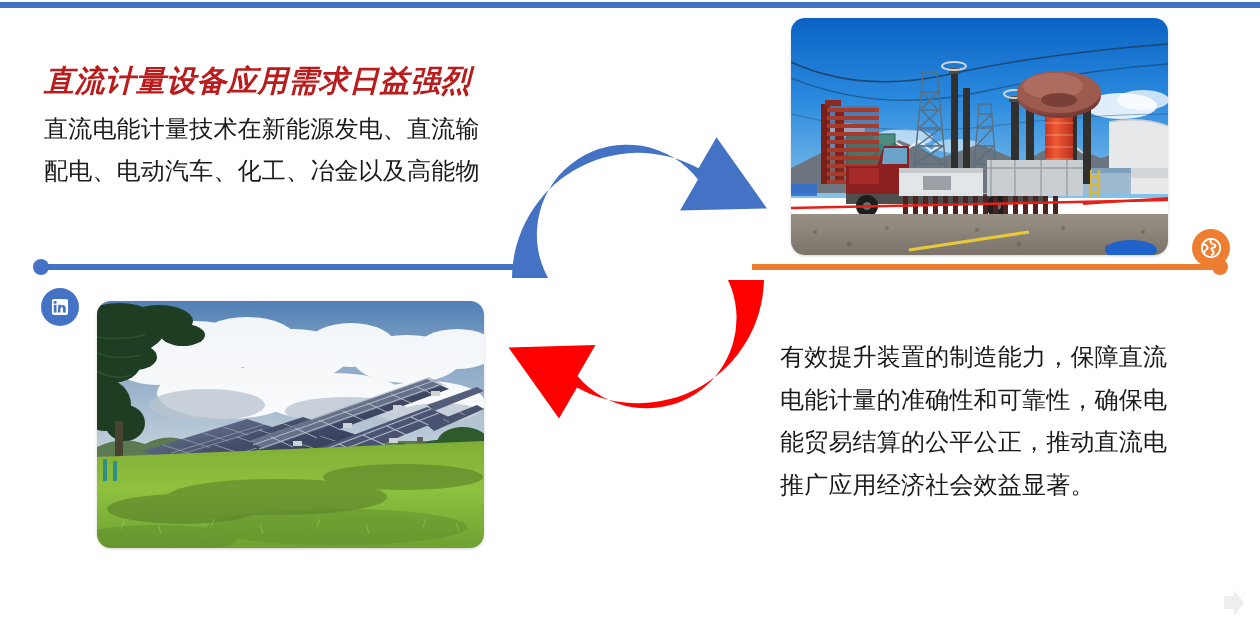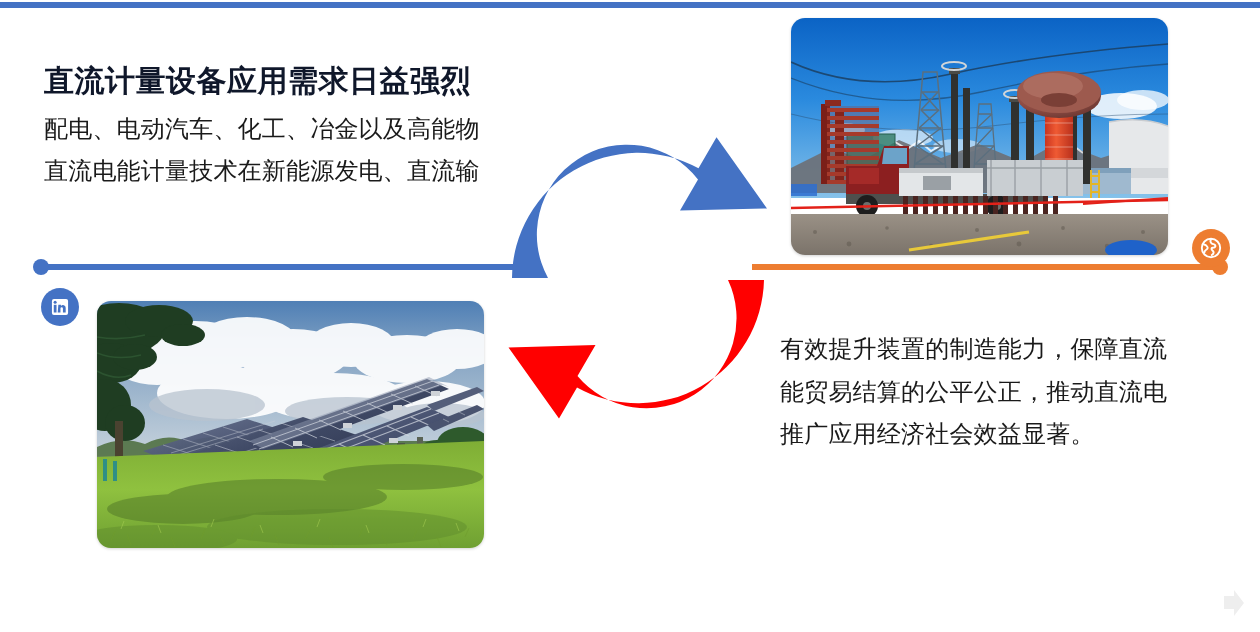--- a/index.html
+++ b/index.html
@@ -31,24 +31,25 @@
   
   .left-block {
     position: absolute;
     left: 44px;
     top: 62px;
     width: 480px;
   }
   .heading-blue {
     font-size: 30px;
     font-weight: bold;
-    color: #0f172a;
+    color: #b91c1c;
     line-height: 1.25;
     letter-spacing: 0.5px;
     white-space: nowrap;
+    font-style: italic;
   }
   .body-blue {
     margin-top: 8px;
     font-size: 24px;
     color: #1a1a1a;
     line-height: 1.78;
     letter-spacing: 0.2px;
   }
 
   
@@ -60,21 +61,21 @@
   }
   .heading-red {
     font-size: 30px;
     font-weight: bold;
     color: #ff0000;
     line-height: 1.22;
     letter-spacing: 0.5px;
     white-space: nowrap;
   }
   .body-red {
-    margin-top: 16px;
+    margin-top: 24px;
     font-size: 24px;
     color: #1a1a1a;
     line-height: 1.78;
     letter-spacing: 0.2px;
   }
 
   
   .line-blue {
     position: absolute;
     left: 40px;
@@ -174,40 +175,41 @@
 </head>
 <body>
 
 <div id="slide">
 
   <div class="top-bar"></div>
 
   <div class="left-block">
     <div class="heading-blue">直流计量设备应用需求日益强烈</div>
     <div class="body-blue">
+      <div>直流电能计量技术在新能源发电、直流输</div>
       <div>配电、电动汽车、化工、冶金以及高能物</div>
-      <div>直流电能计量技术在新能源发电、直流输</div>
     </div>
   </div>
 
   <div class="line-blue"></div>
   <div class="dot-blue"></div>
 
   <div class="badge badge-linkedin">
     <svg viewBox="0 0 24 24" width="22" height="22" aria-hidden="true">
       <rect x="3.2" y="3.2" width="17.6" height="17.6" rx="2.2" fill="#ffffff"></rect>
       <rect x="5.2" y="9.6" width="3.0" height="8.4" fill="#4472c4"></rect>
       <circle cx="6.7" cy="6.9" r="1.65" fill="#4472c4"></circle>
       <path d="M10.2 9.6 h2.85 v1.2 a3.0 3.0 0 0 1 5.15 2.1 V18 h-3.0 v-4.5 a1.35 1.35 0 0 0 -2.7 0 V18 h-3.0 z" fill="#4472c4"></path>
     </svg>
   </div>
 
   <div class="right-block">
     <div class="body-red">
       <div>有效提升装置的制造能力，保障直流</div>
+      <div>电能计量的准确性和可靠性，确保电</div>
       <div>能贸易结算的公平公正，推动直流电</div>
       <div>推广应用经济社会效益显著。</div>
     </div>
   </div>
 
   <div class="line-orange"></div>
   <div class="dot-orange"></div>
 
   <div class="badge badge-globe">
     <svg viewBox="0 0 24 24" width="24" height="24" aria-hidden="true">

